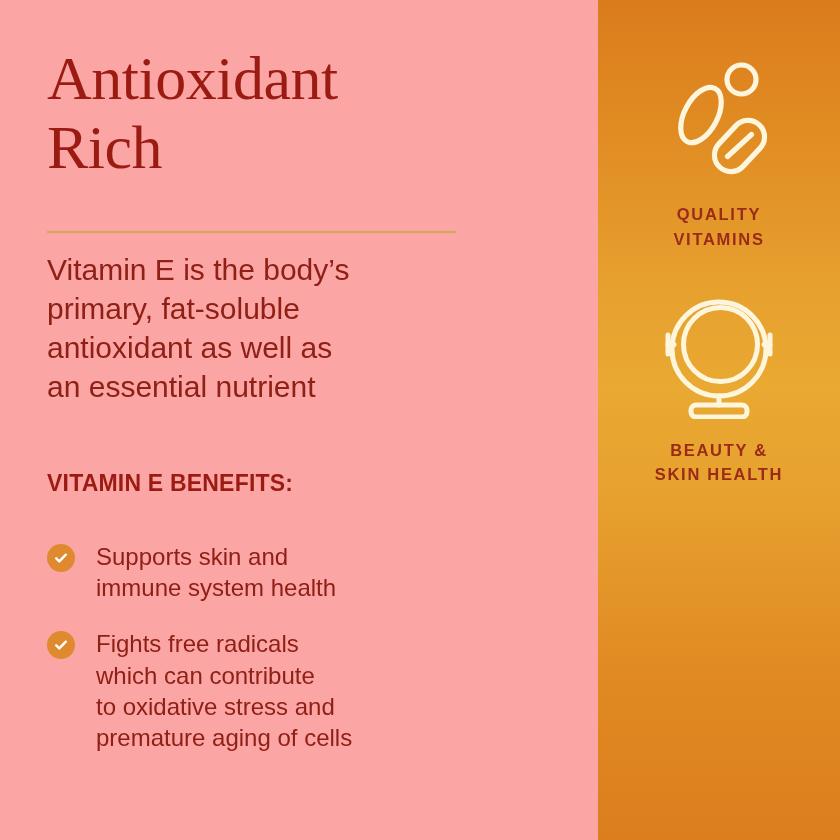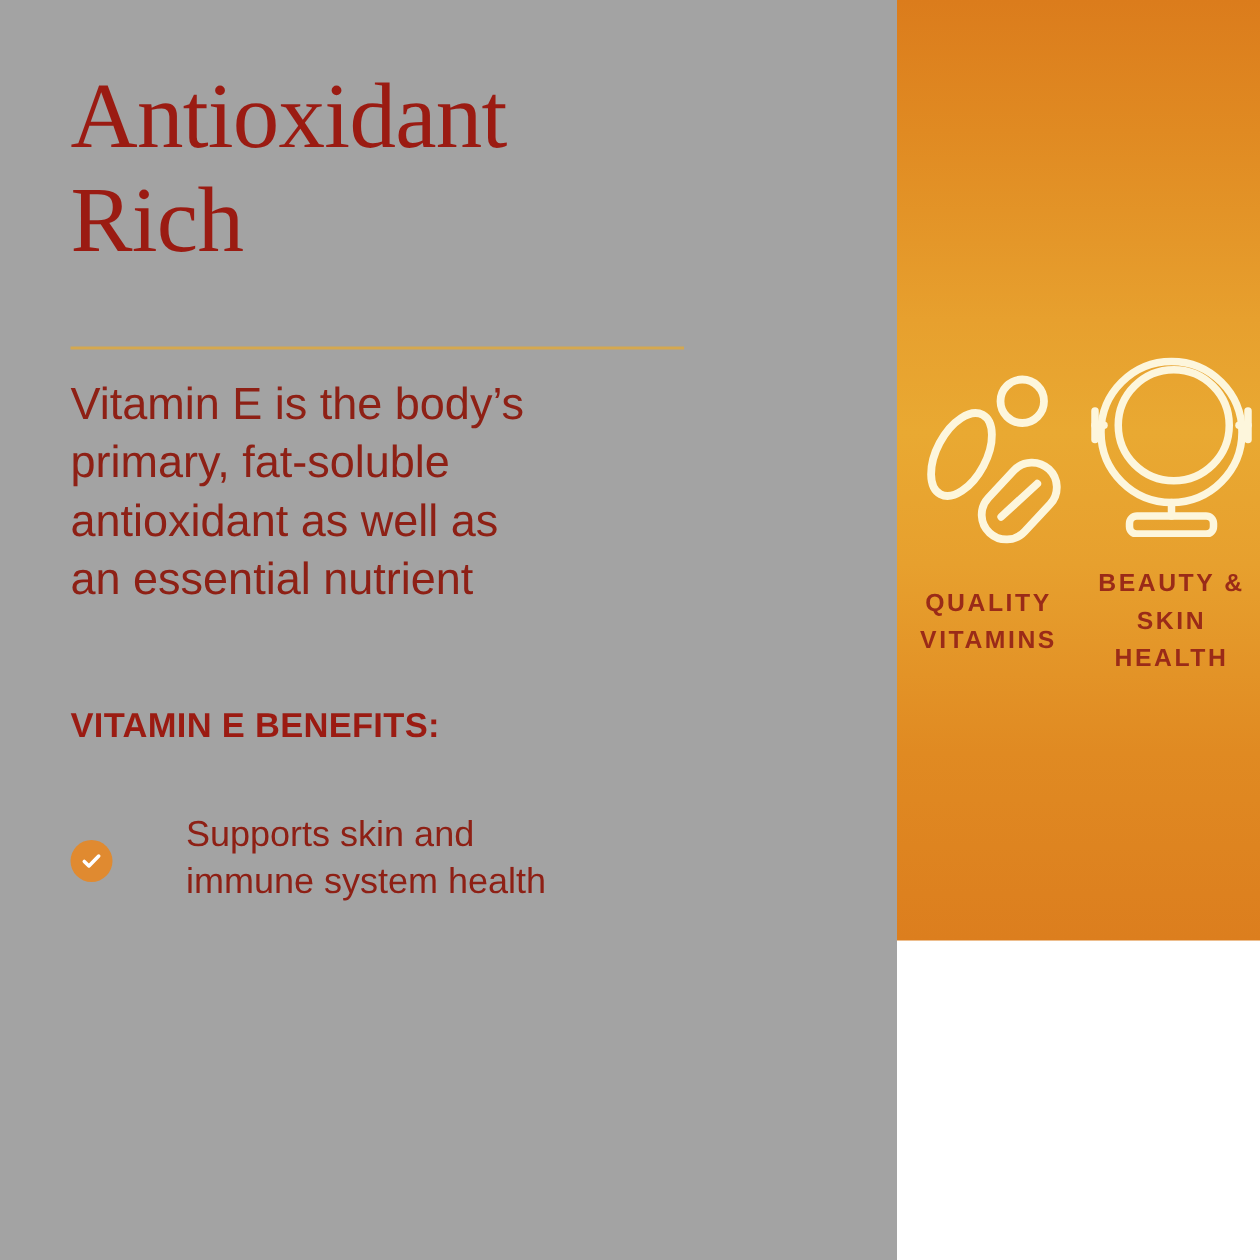--- a/index.html
+++ b/index.html
@@ -7,21 +7,21 @@
     width:840px;height:840px;
     background:#ffffff;
     font-family:"Liberation Sans", sans-serif;
     overflow:hidden;
   }
   .page{position:relative;width:840px;height:840px;}
 
   
   .left{
     position:absolute;left:0;top:0;width:598px;height:840px;
-    background:#a3a3a3;
+    background:#fca5a5;
     box-sizing:border-box;
     padding:0 0 0 47px;
   }
   .title{
     position:absolute;left:47px;top:44px;width:520px;
     font-family:"Liberation Serif", serif;
     font-size:62px;line-height:1.12;
     color:#9B1B12;
     font-weight:400;
     letter-spacing:-0.5px;
@@ -43,53 +43,52 @@
     font-size:23px;line-height:1.2;
     color:#9B1B12;
     font-weight:700;
     letter-spacing:0.2px;
   }
   .bullets{
     position:absolute;left:47px;top:540px;width:420px;
   }
   .bullet{
     position:relative;
-    display:flex;align-items:center;
+    display:flex;align-items:flex-start;
     margin-bottom:24px;
-    gap:28px;
   }
   .bullet:last-child{margin-bottom:0;}
   .check{
     flex:0 0 auto;
     width:28px;height:28px;border-radius:50%;
     background:#E08A30;
     margin-top:4px;
     display:flex;align-items:center;justify-content:center;
   }
   .check svg{display:block;}
   .bullet-text{
     margin-left:21px;
     font-size:24px;line-height:1.30;
     color:#8E2015;
     white-space:pre-line;
     padding-top:1px;
   }
 
   
   .sidebar{
-    position:absolute;left:598px;top:0;width:242px;height:627px;
+    position:absolute;left:598px;top:0;width:242px;height:840px;
     background:linear-gradient(180deg,
        #DB7C1C 0%,
        #E08A22 14%,
        #E7A02E 34%,
        #E9A932 46%,
        #E7A02E 60%,
        #E08A22 80%,
        #DC7E1E 100%);
-    display:flex;flex-direction:row;
+    display:flex;flex-direction:column;
     align-items:center;
     justify-content:flex-start;
     box-sizing:border-box;
     padding-top:60px;
   }
   .badge{
     width:100%;
     display:flex;flex-direction:column;align-items:center;
   }
   .badge-icon{
@@ -134,20 +133,31 @@
       <div class="bullet">
         <span class="check">
           <svg width="16" height="16" viewBox="0 0 16 16">
             <path d="M3.2 8.3 L6.3 11.3 L12.8 4.7" fill="none" stroke="#FFFFFF" stroke-width="2.4" stroke-linecap="round" stroke-linejoin="round"></path>
           </svg>
         </span>
         <span class="bullet-text">Supports skin and
 immune system health</span>
       </div>
 
+      <div class="bullet">
+        <span class="check">
+          <svg width="16" height="16" viewBox="0 0 16 16">
+            <path d="M3.2 8.3 L6.3 11.3 L12.8 4.7" fill="none" stroke="#FFFFFF" stroke-width="2.4" stroke-linecap="round" stroke-linejoin="round"></path>
+          </svg>
+        </span>
+        <span class="bullet-text">Fights free radicals
+which can contribute
+to oxidative stress and
+premature aging of cells</span>
+      </div>
 
     </div>
   </div>
 
   <div class="sidebar">
 
     <div class="badge">
       <div class="badge-icon">
         <svg width="122" height="122" viewBox="0 0 122 122">
           <g fill="none" stroke="#FDF6DC" stroke-width="5.2" stroke-linecap="round" stroke-linejoin="round">

